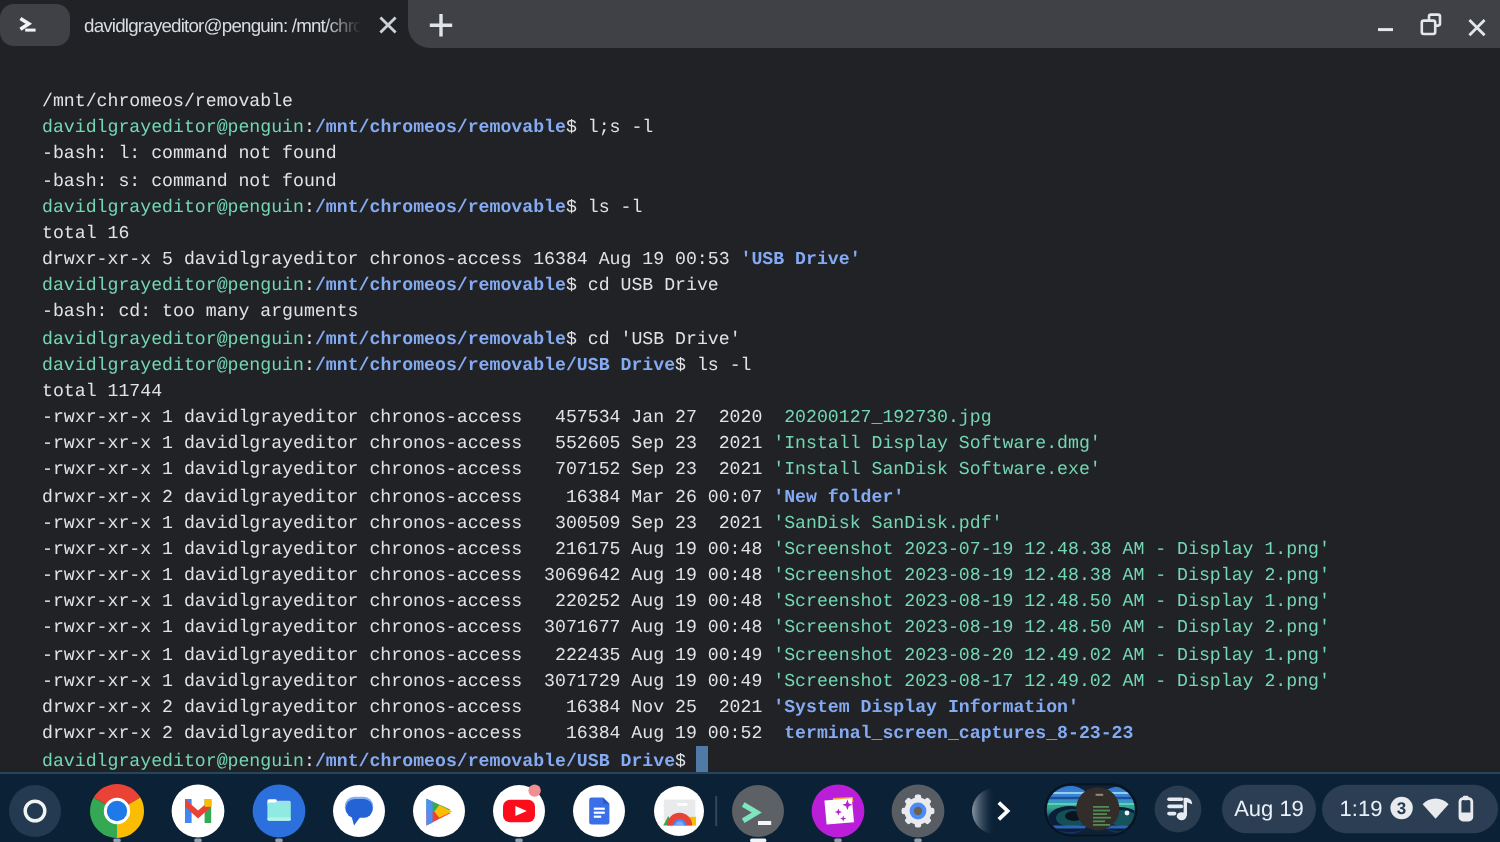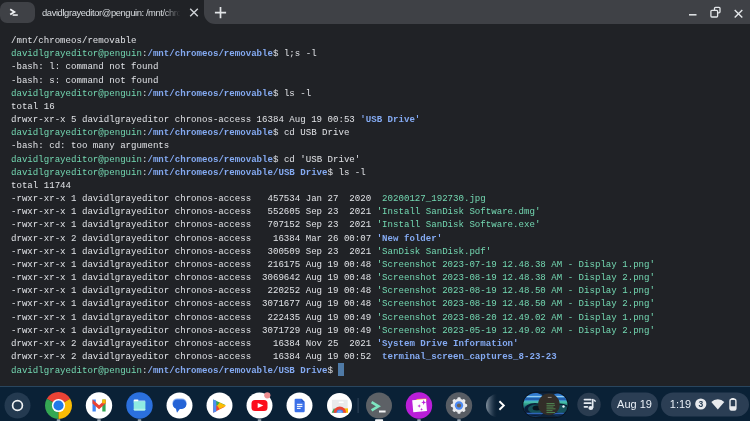--- a/index.html
+++ b/index.html
@@ -1,20 +1,20 @@
 <!DOCTYPE html>
 <html><head>
 <meta charset="utf-8">
 <style>
 html,body{margin:0;padding:0;width:750px;height:421px;overflow:hidden;background:#202226;}
 #strip{position:absolute;left:0;top:0;width:750px;height:24px;background:#202226;}
 #home{position:absolute;left:0;top:2px;width:34.5px;height:21px;background:#3f4146;border-radius:7px;}
 #rpanel{position:absolute;left:203.5px;top:0;width:546.5px;height:23.5px;background:#3f4146;border-bottom-left-radius:11px;}
 #tabtitle{position:absolute;left:42px;top:5.5px;width:140px;height:14px;overflow:hidden;font:9.4px/14px "Liberation Sans",sans-serif;letter-spacing:-0.4px;color:#d9dde1;white-space:nowrap;-webkit-mask-image:linear-gradient(90deg,#000 86%,transparent 99%);}
-#term{position:absolute;left:0;top:24px;margin:4px;padding:6px 0 0 7px;font:9.1px/13.17px "Liberation Mono",monospace;color:#e0e2e6;letter-spacing:0;}
+#term{position:absolute;left:0;top:24px;margin:14px;padding:6px 0 0 7px;font:9.1px/13.17px "Liberation Mono",monospace;color:#e0e2e6;letter-spacing:0;}
 #term .g{color:#73d7b1;font-weight:normal;}
 #term .b{color:#84aaf2;font-weight:bold;}
 #cur{display:inline-block;width:5.46px;height:13px;background:#4f7aa6;vertical-align:-3px;}
 #shelf{position:absolute;left:0;top:386px;width:750px;height:35px;background:#0a2136;border-top:1px solid #28455e;box-sizing:border-box;}
 svg{display:block;}
 .abs{position:absolute;}
 </style>
 </head>
 <body>
 <div id="strip">
@@ -38,31 +38,31 @@
 -bash: s: command not found
 <span class="g">davidlgrayeditor@penguin</span>:<span class="b">/mnt/chromeos/removable</span>$ ls -l
 total 16
 drwxr-xr-x 5 davidlgrayeditor chronos-access 16384 Aug 19 00:53 <span class="b">'USB Drive'</span>
 <span class="g">davidlgrayeditor@penguin</span>:<span class="b">/mnt/chromeos/removable</span>$ cd USB Drive
 -bash: cd: too many arguments
 <span class="g">davidlgrayeditor@penguin</span>:<span class="b">/mnt/chromeos/removable</span>$ cd 'USB Drive'
 <span class="g">davidlgrayeditor@penguin</span>:<span class="b">/mnt/chromeos/removable/USB Drive</span>$ ls -l
 total 11744
 -rwxr-xr-x 1 davidlgrayeditor chronos-access   457534 Jan 27  2020 <span class="g"> 20200127_192730.jpg</span>
--rwxr-xr-x 1 davidlgrayeditor chronos-access   552605 Sep 23  2021 <span class="g">'Install SanDisk Software.dmg'</span>
+-rwxr-xr-x 1 davidlgrayeditor chronos-access   552605 Sep 23  2021 <span class="g">'Install Display Software.dmg'</span>
 -rwxr-xr-x 1 davidlgrayeditor chronos-access   707152 Sep 23  2021 <span class="g">'Install SanDisk Software.exe'</span>
 drwxr-xr-x 2 davidlgrayeditor chronos-access    16384 Mar 26 00:07 <span class="b">'New folder'</span>
 -rwxr-xr-x 1 davidlgrayeditor chronos-access   300509 Sep 23  2021 <span class="g">'SanDisk SanDisk.pdf'</span>
 -rwxr-xr-x 1 davidlgrayeditor chronos-access   216175 Aug 19 00:48 <span class="g">'Screenshot 2023-07-19 12.48.38 AM - Display 1.png'</span>
 -rwxr-xr-x 1 davidlgrayeditor chronos-access  3069642 Aug 19 00:48 <span class="g">'Screenshot 2023-08-19 12.48.38 AM - Display 2.png'</span>
 -rwxr-xr-x 1 davidlgrayeditor chronos-access   220252 Aug 19 00:48 <span class="g">'Screenshot 2023-08-19 12.48.50 AM - Display 1.png'</span>
 -rwxr-xr-x 1 davidlgrayeditor chronos-access  3071677 Aug 19 00:48 <span class="g">'Screenshot 2023-08-19 12.48.50 AM - Display 2.png'</span>
 -rwxr-xr-x 1 davidlgrayeditor chronos-access   222435 Aug 19 00:49 <span class="g">'Screenshot 2023-08-20 12.49.02 AM - Display 1.png'</span>
--rwxr-xr-x 1 davidlgrayeditor chronos-access  3071729 Aug 19 00:49 <span class="g">'Screenshot 2023-05-19 12.49.02 AM - Display 2.png'</span>
-drwxr-xr-x 2 davidlgrayeditor chronos-access    16384 Nov 25  2021 <span class="b">'System Drive Information'</span>
+-rwxr-xr-x 1 davidlgrayeditor chronos-access  3071729 Aug 19 00:49 <span class="g">'Screenshot 2023-08-17 12.49.02 AM - Display 2.png'</span>
+drwxr-xr-x 2 davidlgrayeditor chronos-access    16384 Nov 25  2021 <span class="b">'System Display Information'</span>
 drwxr-xr-x 2 davidlgrayeditor chronos-access    16384 Aug 19 00:52 <span class="b"> terminal_screen_captures_8-23-23</span>
 <span class="g">davidlgrayeditor@penguin</span>:<span class="b">/mnt/chromeos/removable/USB Drive</span>$ <span id="cur"></span></pre>
 <div id="shelf">
     <svg class="abs" style="left:0;top:-2px" width="750" height="37" viewBox="0 0 750 37">
 <defs>
 <linearGradient id="fade" x1="0" y1="0" x2="1" y2="0">
           <stop offset="0" stop-color="#a6b1bc" stop-opacity="0.8"></stop>
           <stop offset="0.55" stop-color="#5d6e80" stop-opacity="0.35"></stop>
           <stop offset="1" stop-color="#16222f" stop-opacity="0"></stop>
         </linearGradient>

